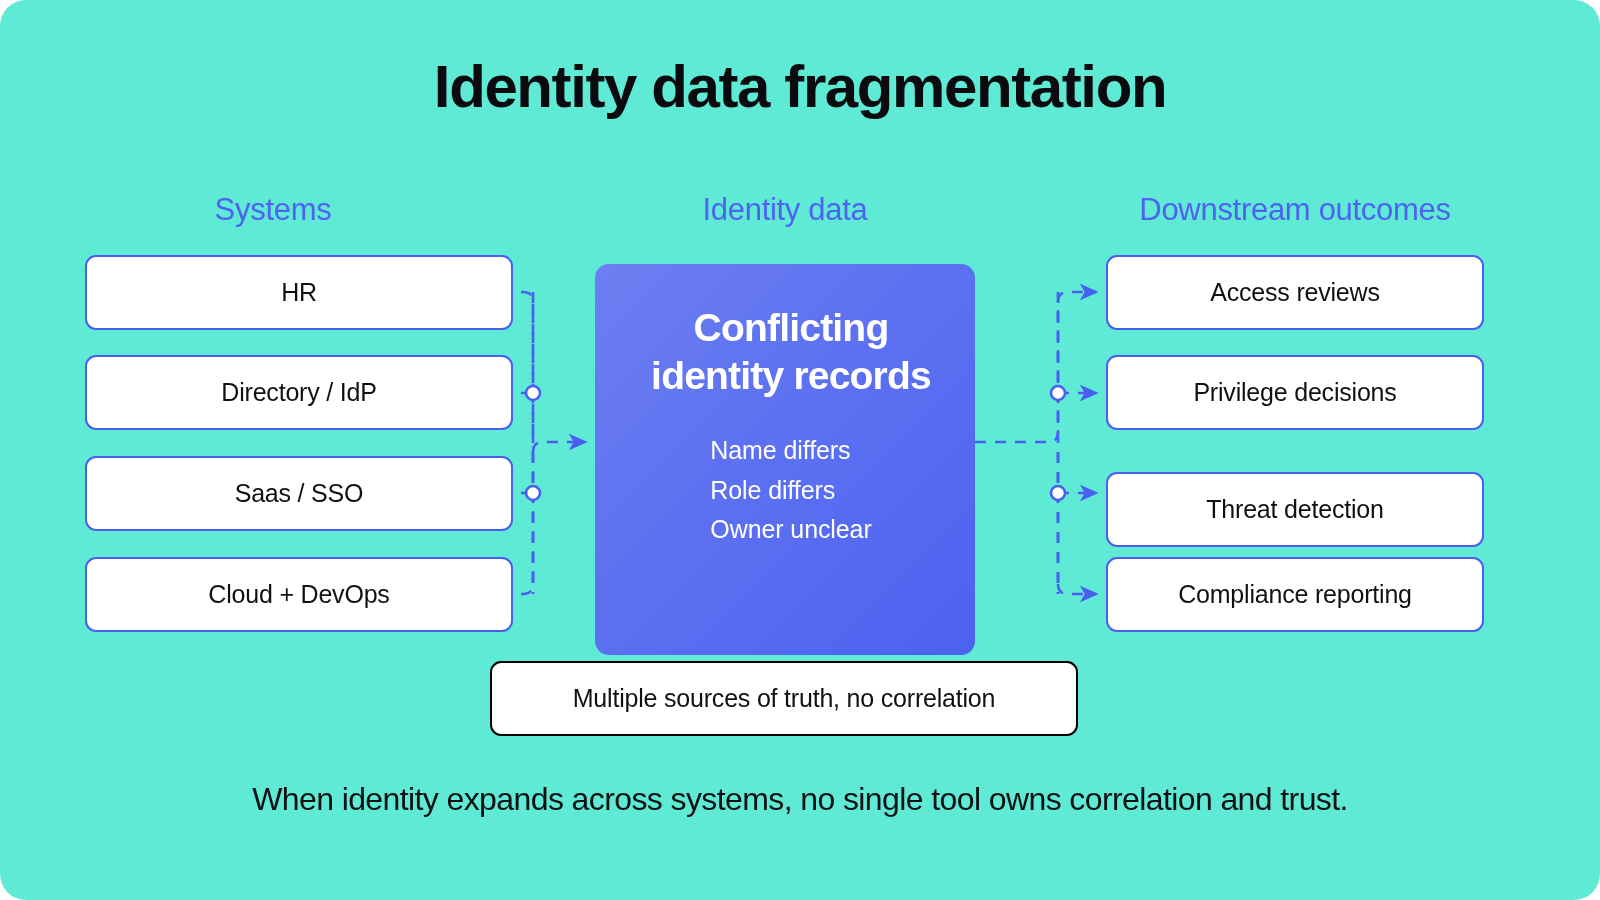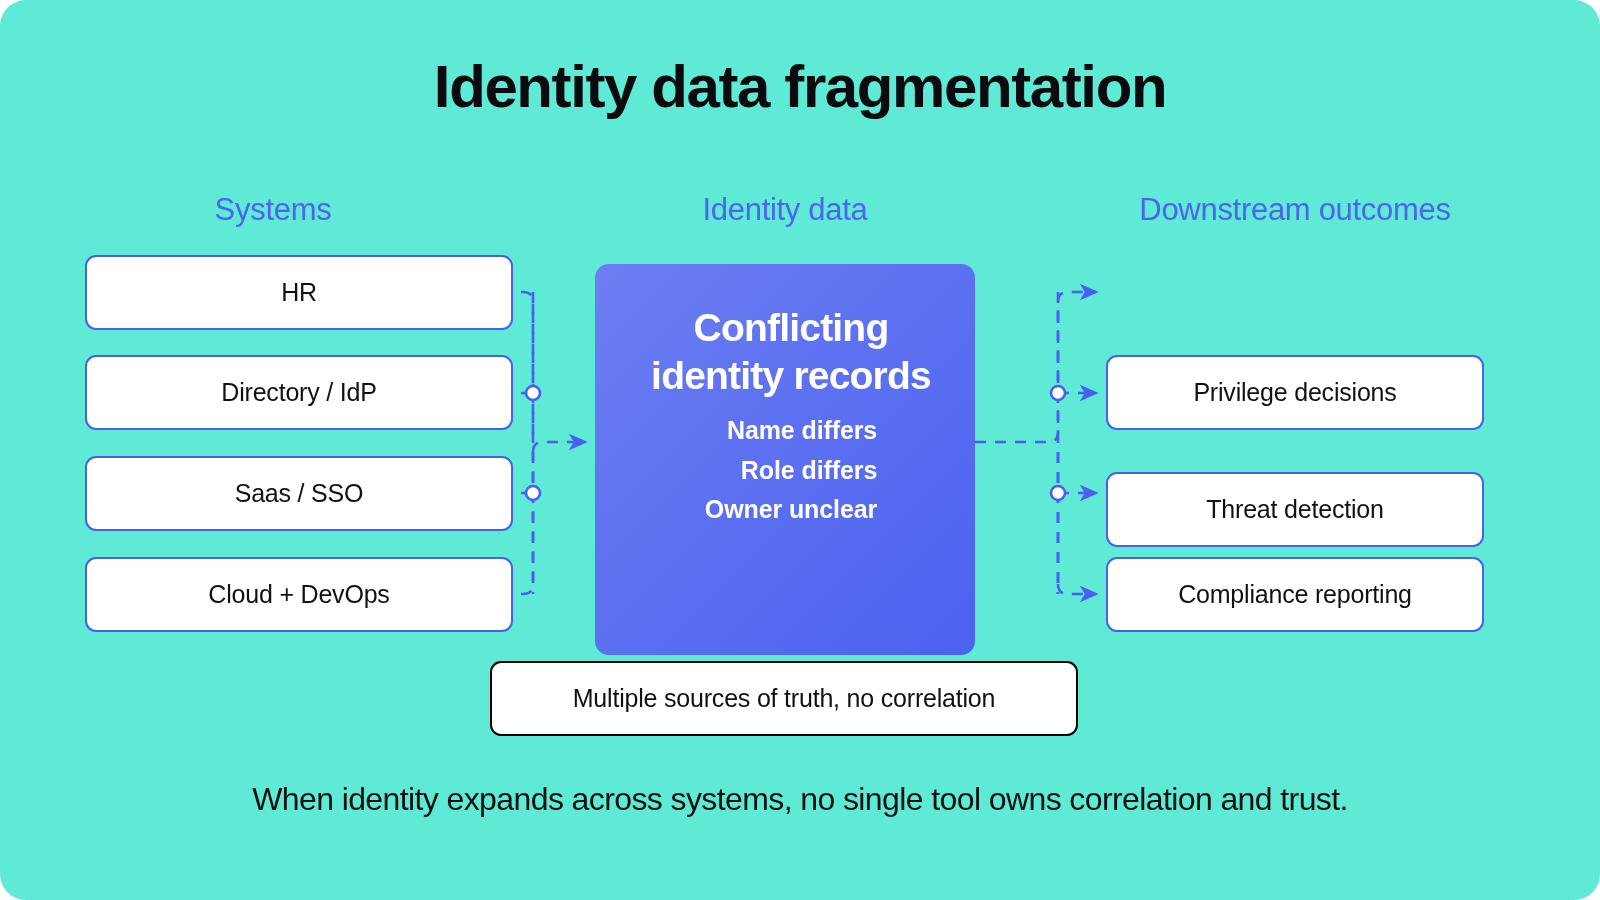--- a/index.html
+++ b/index.html
@@ -104,26 +104,26 @@
   #hub-title {
     color: #ffffff;
     font-size: 39px;
     font-weight: 700;
     line-height: 1.22;
     text-align: center;
     letter-spacing: -0.8px;
     max-width: 300px;
   }
   #hub-list {
-    margin-top: 12px;
+    margin-top: 32px;
     color: #ffffff;
     font-size: 25px;
-    font-weight: 700;
+    font-weight: 400;
     line-height: 1.58;
-    text-align: right;
+    text-align: left;
     letter-spacing: -0.1px;
   }
   #hub-list div { white-space: nowrap; }
 
   
   #caption {
     position: absolute;
     left: 490px;
     top: 661px;
     width: 588px;
@@ -226,20 +226,21 @@
 
   <div id="hub">
     <div id="hub-title">Conflicting identity records</div>
     <div id="hub-list">
       <div>Name differs</div>
       <div>Role differs</div>
       <div>Owner unclear</div>
     </div>
   </div>
 
+  <div class="node right-node" id="out-0">Access reviews</div>
   <div class="node right-node" id="out-1">Privilege decisions</div>
   <div class="node right-node" id="out-2">Threat detection</div>
   <div class="node right-node" id="out-3">Compliance reporting</div>
 
   <div id="caption">Multiple sources of truth, no correlation</div>
 
   <div id="footer">When identity expands across systems, no single tool owns correlation and trust.</div>
 
 </div>
 

